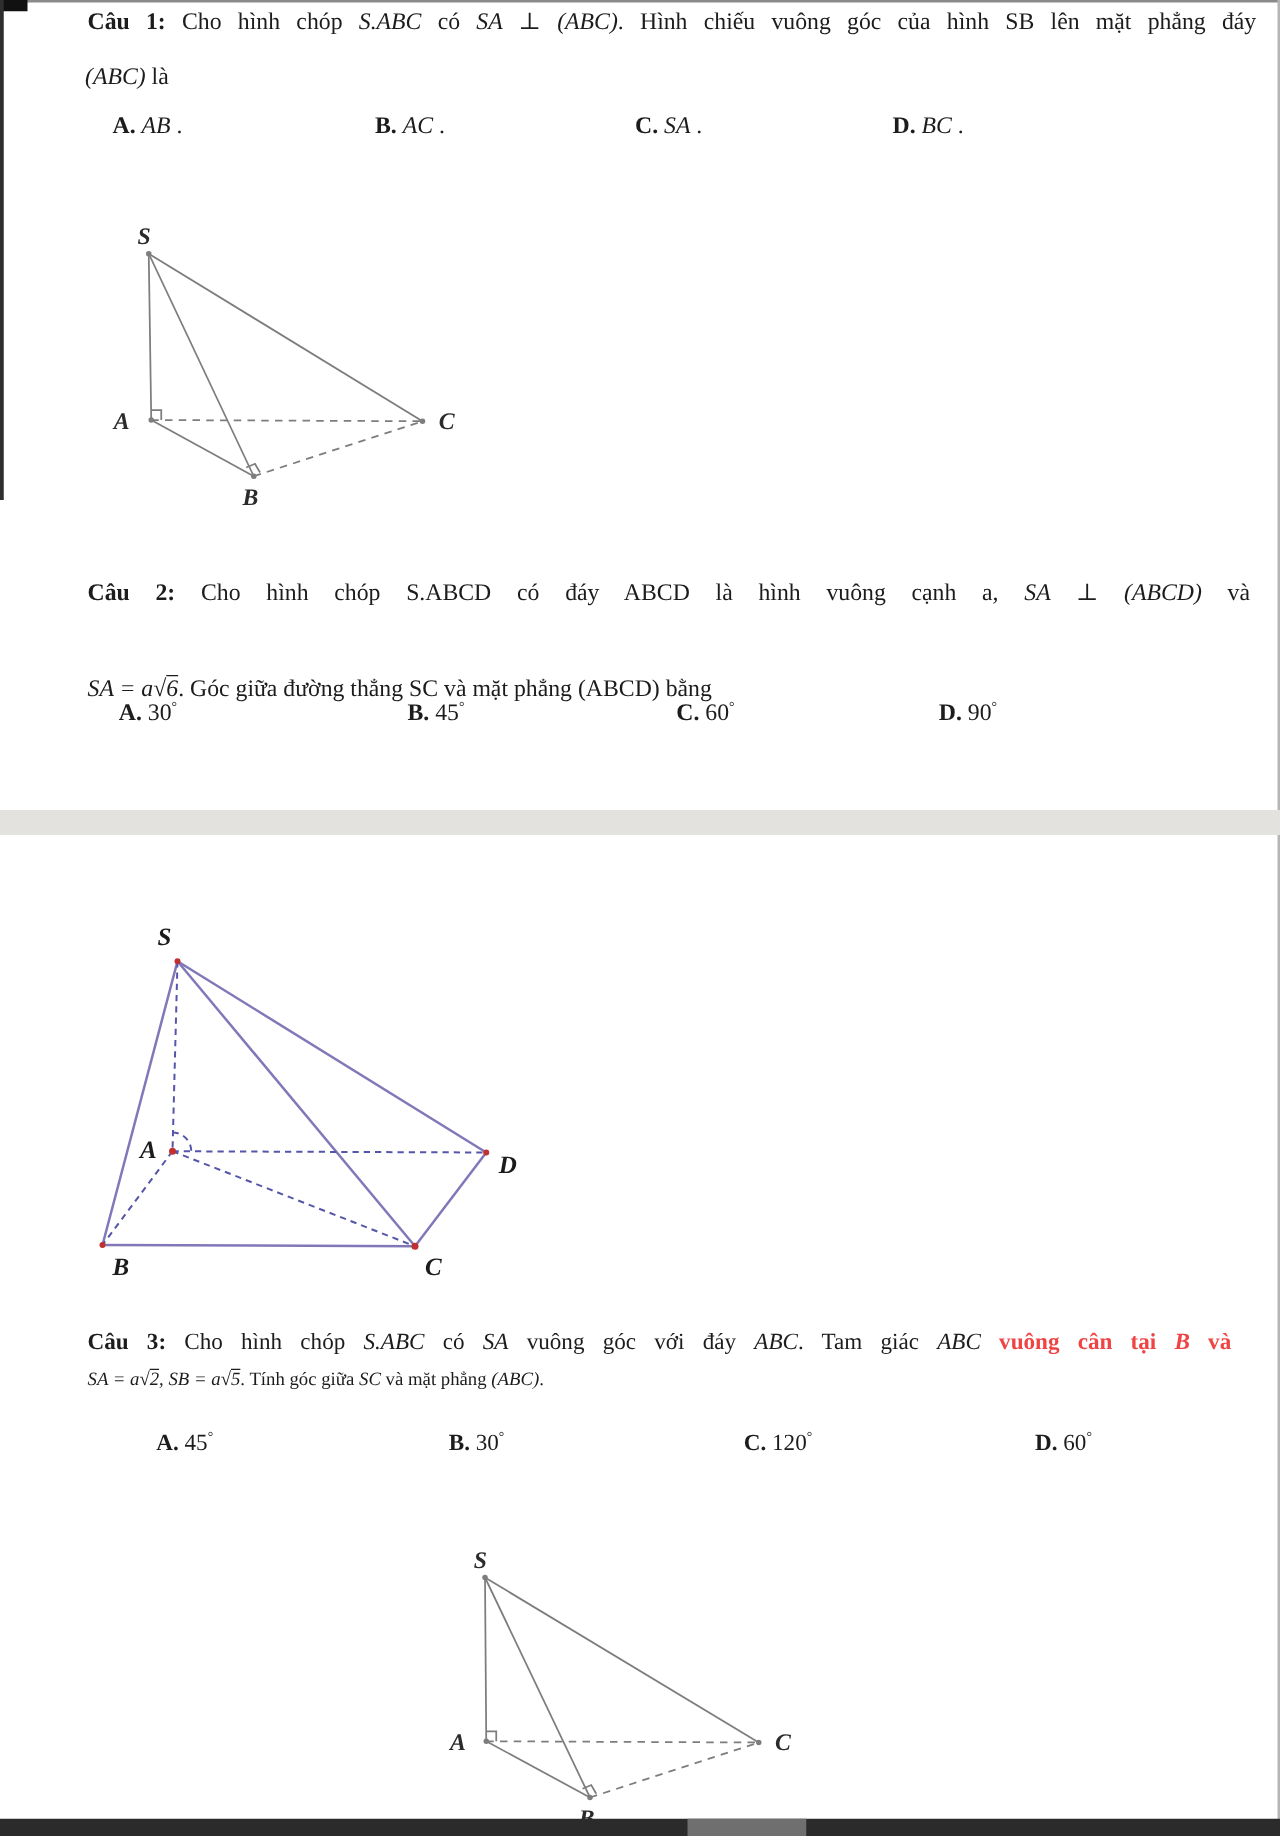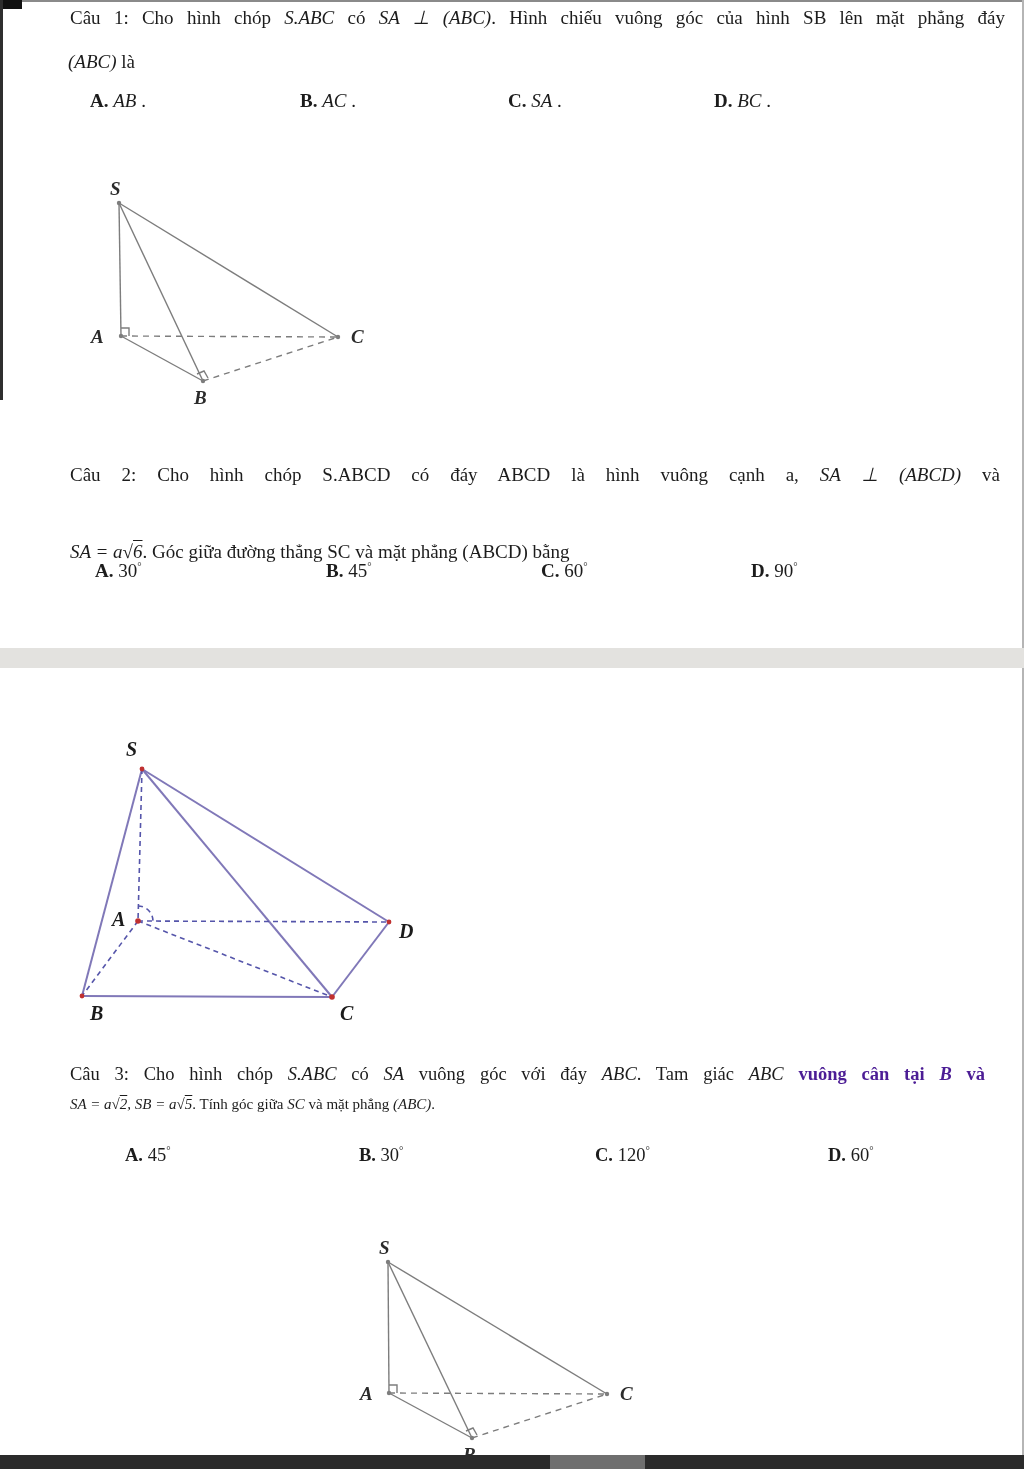--- a/index.html
+++ b/index.html
@@ -1,23 +1,23 @@
 <!DOCTYPE html>
 <html><head>
 <meta charset="utf-8">
 <style>
   html,body{margin:0;padding:0;}
   body{width:1024px;height:1469px;position:relative;background:#fff;overflow:hidden;
        font-family:"Liberation Serif","DejaVu Serif",serif;color:#1c1c1c;}
   .abs{position:absolute;}
   .line{position:absolute;font-size:19px;line-height:1.25;white-space:pre-wrap;}
   .jline{text-align:justify;text-align-last:justify;}
-  .b{font-weight:normal;font-style:normal;}
-  .m{font-style:italic;font-family:Liberation Serif, serif;}
-  .red{color:#4c1d95;font-weight:bold;}
+  .b{font-weight:bold;font-style:normal;}
+  .m{font-style:italic;}
+  .red{color:#ef4444;font-weight:bold;}
   .ovl{text-decoration:overline;}
   .optrow{position:absolute;left:0;width:1024px;height:26px;font-size:19px;}
   .opt{position:absolute;white-space:pre;margin-left:20px;}
   .opt b{font-weight:bold;}
   .opt sup{font-size:11px;}
   .fig-label{font-family:"Liberation Serif",serif;font-style:italic;font-weight:bold;}
   .divider{position:absolute;left:0;width:1024px;background:#e3e2df;}
   .bottombar{position:absolute;left:0;width:1024px;background:#2b2b2b;}
   .bottombar .lite{position:absolute;top:0;height:100%;background:#6f6f6f;}
   .topline{position:absolute;top:0;left:0;width:1024px;height:2px;background:#8a8a8a;}

